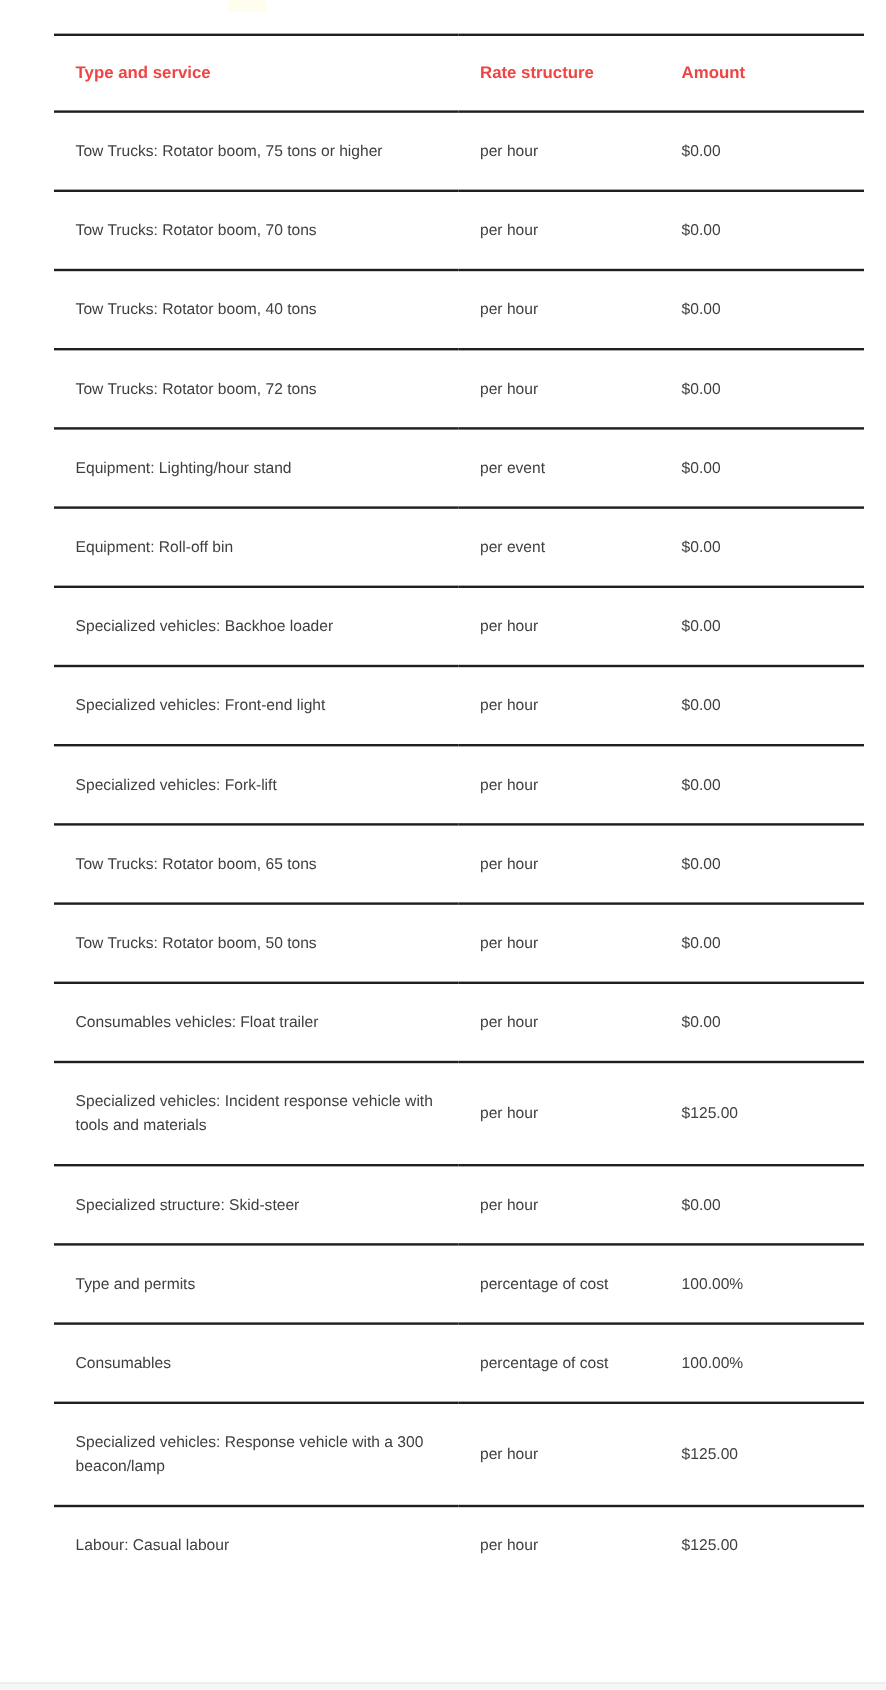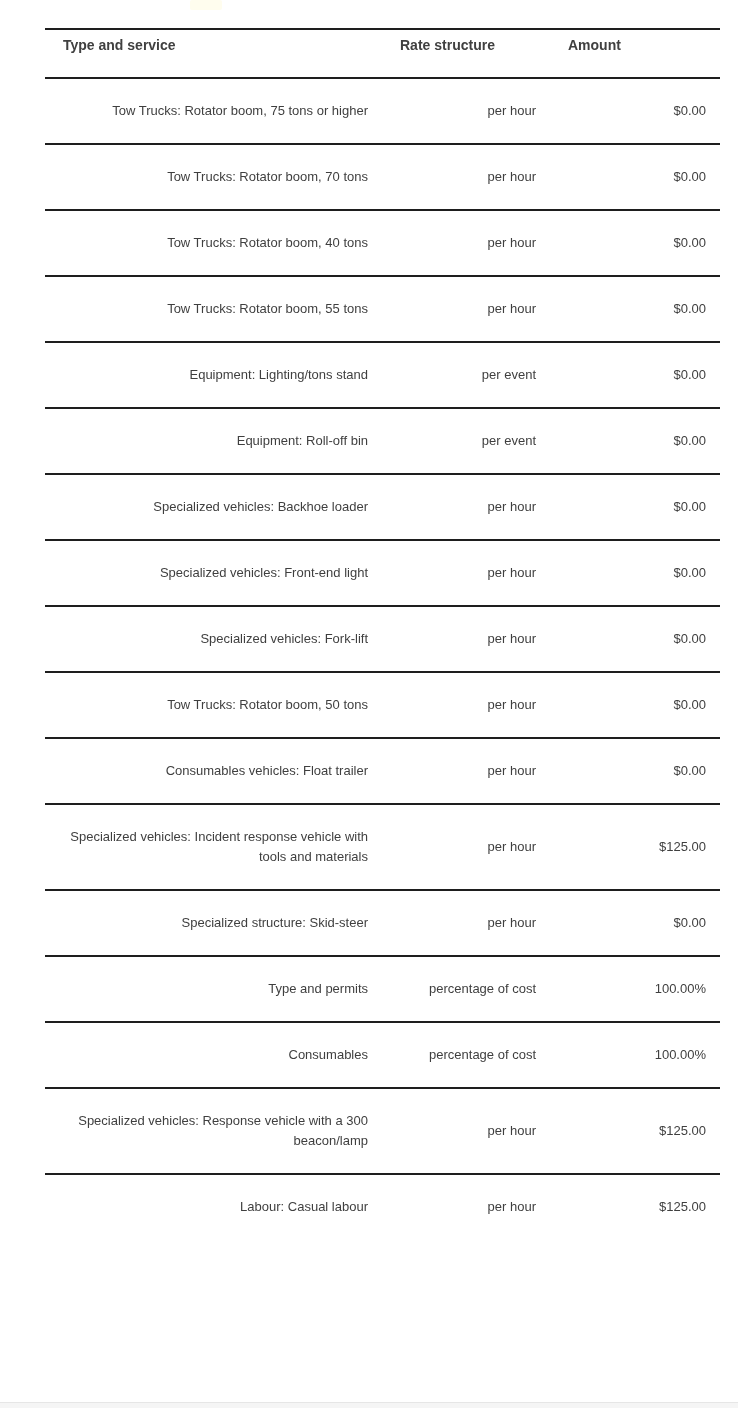--- a/index.html
+++ b/index.html
@@ -40,38 +40,37 @@
   table.rates-table col.col-rate   { width: 168px; }
   table.rates-table col.col-amount { width: 170px; }
   table.rates-table thead tr {
     border-top: 2px solid #1e1e1e;
     border-bottom: 2px solid #1e1e1e;
   }
   table.rates-table th {
     text-align: left;
     font-size: 14px;
     font-weight: bold;
-    color: #404040;
-    padding: 5px 10px 22px 18px;
+    color: #ef4444;
+    padding: 20px 10px 22px 18px;
     line-height: 20px;
     vertical-align: middle;
   }
   table.rates-table tbody tr {
     border-bottom: 2px solid #1e1e1e;
   }
   table.rates-table tbody tr:last-child {
     border-bottom: none;
   }
   table.rates-table td {
     font-size: 13px;
     color: #3f3f3f;
     padding: 22px 14px 22px 18px;
     line-height: 20px;
     vertical-align: middle;
-    text-align: right;
   }
   .bottom-edge {
     position: absolute;
     left: 0;
     bottom: 0;
     width: 738px;
     height: 6px;
     background: #f5f5f5;
     border-top: 1px solid #e6e6e6;
   }
@@ -107,46 +106,51 @@
           <td>Tow Trucks: Rotator boom, 70 tons</td>
           <td>per hour</td>
           <td>$0.00</td>
         </tr>
         <tr>
           <td>Tow Trucks: Rotator boom, 40 tons</td>
           <td>per hour</td>
           <td>$0.00</td>
         </tr>
         <tr>
-          <td>Tow Trucks: Rotator boom, 55 tons</td>
+          <td>Tow Trucks: Rotator boom, 72 tons</td>
           <td>per hour</td>
           <td>$0.00</td>
         </tr>
         <tr>
-          <td>Equipment: Lighting/tons stand</td>
+          <td>Equipment: Lighting/hour stand</td>
           <td>per event</td>
           <td>$0.00</td>
         </tr>
         <tr>
           <td>Equipment: Roll-off bin</td>
           <td>per event</td>
           <td>$0.00</td>
         </tr>
         <tr>
           <td>Specialized vehicles: Backhoe loader</td>
           <td>per hour</td>
           <td>$0.00</td>
         </tr>
         <tr>
           <td>Specialized vehicles: Front-end light</td>
           <td>per hour</td>
           <td>$0.00</td>
         </tr>
         <tr>
           <td>Specialized vehicles: Fork-lift</td>
+          <td>per hour</td>
+          <td>$0.00</td>
+        </tr>
+        <tr>
+          <td>Tow Trucks: Rotator boom, 65 tons</td>
           <td>per hour</td>
           <td>$0.00</td>
         </tr>
         <tr>
           <td>Tow Trucks: Rotator boom, 50 tons</td>
           <td>per hour</td>
           <td>$0.00</td>
         </tr>
         <tr>
           <td>Consumables vehicles: Float trailer</td>

